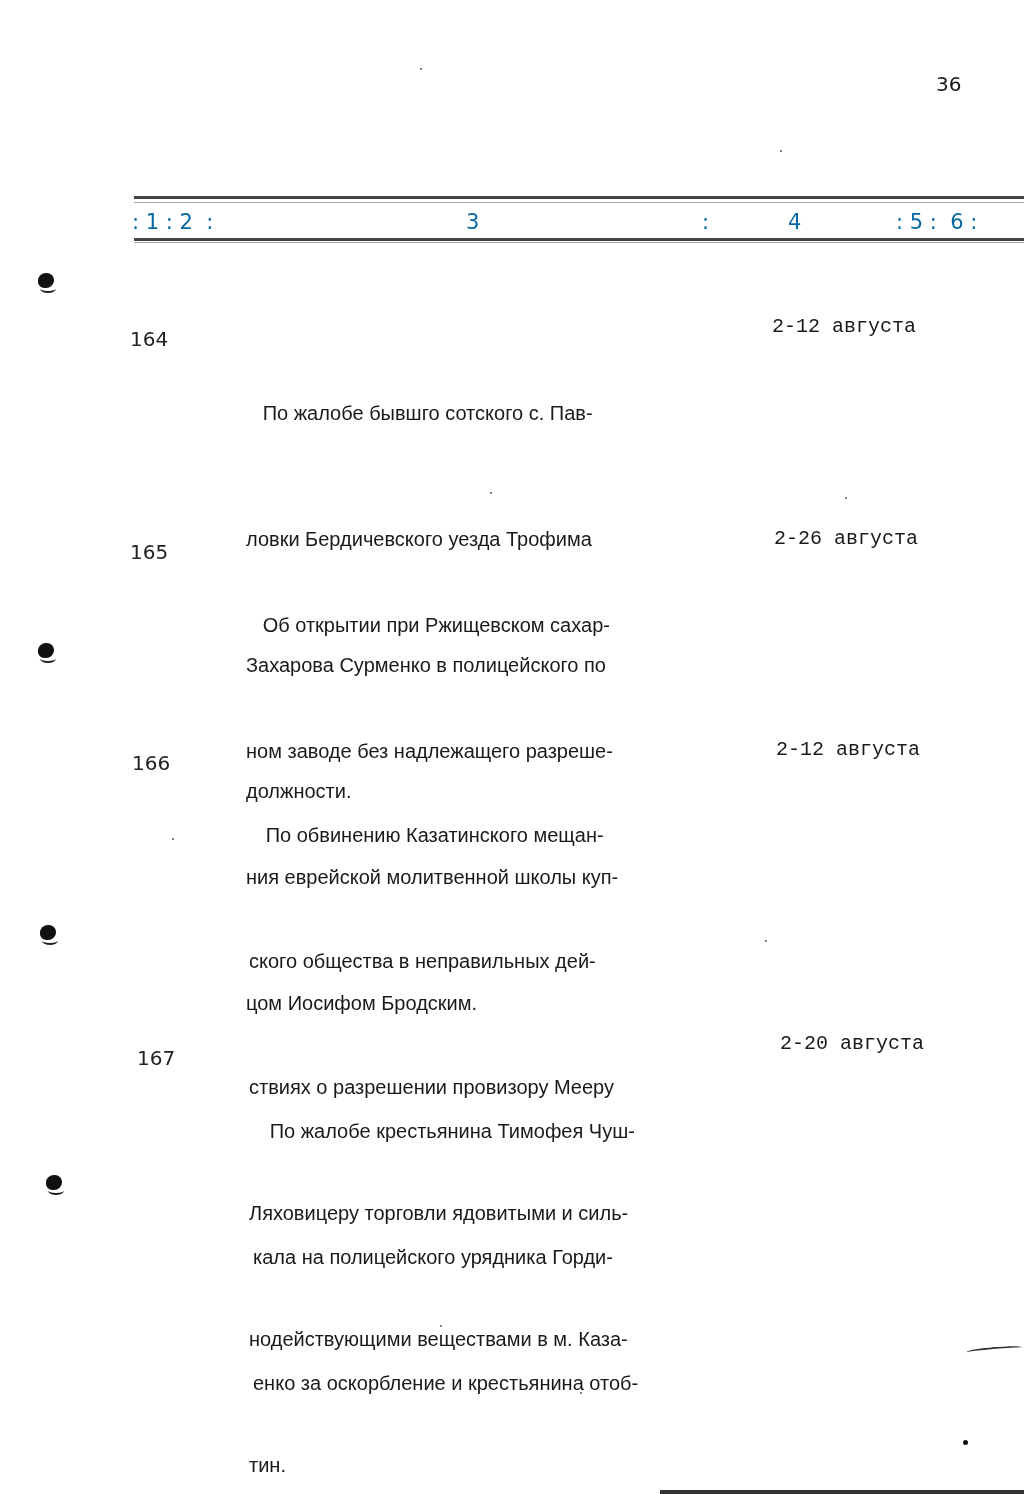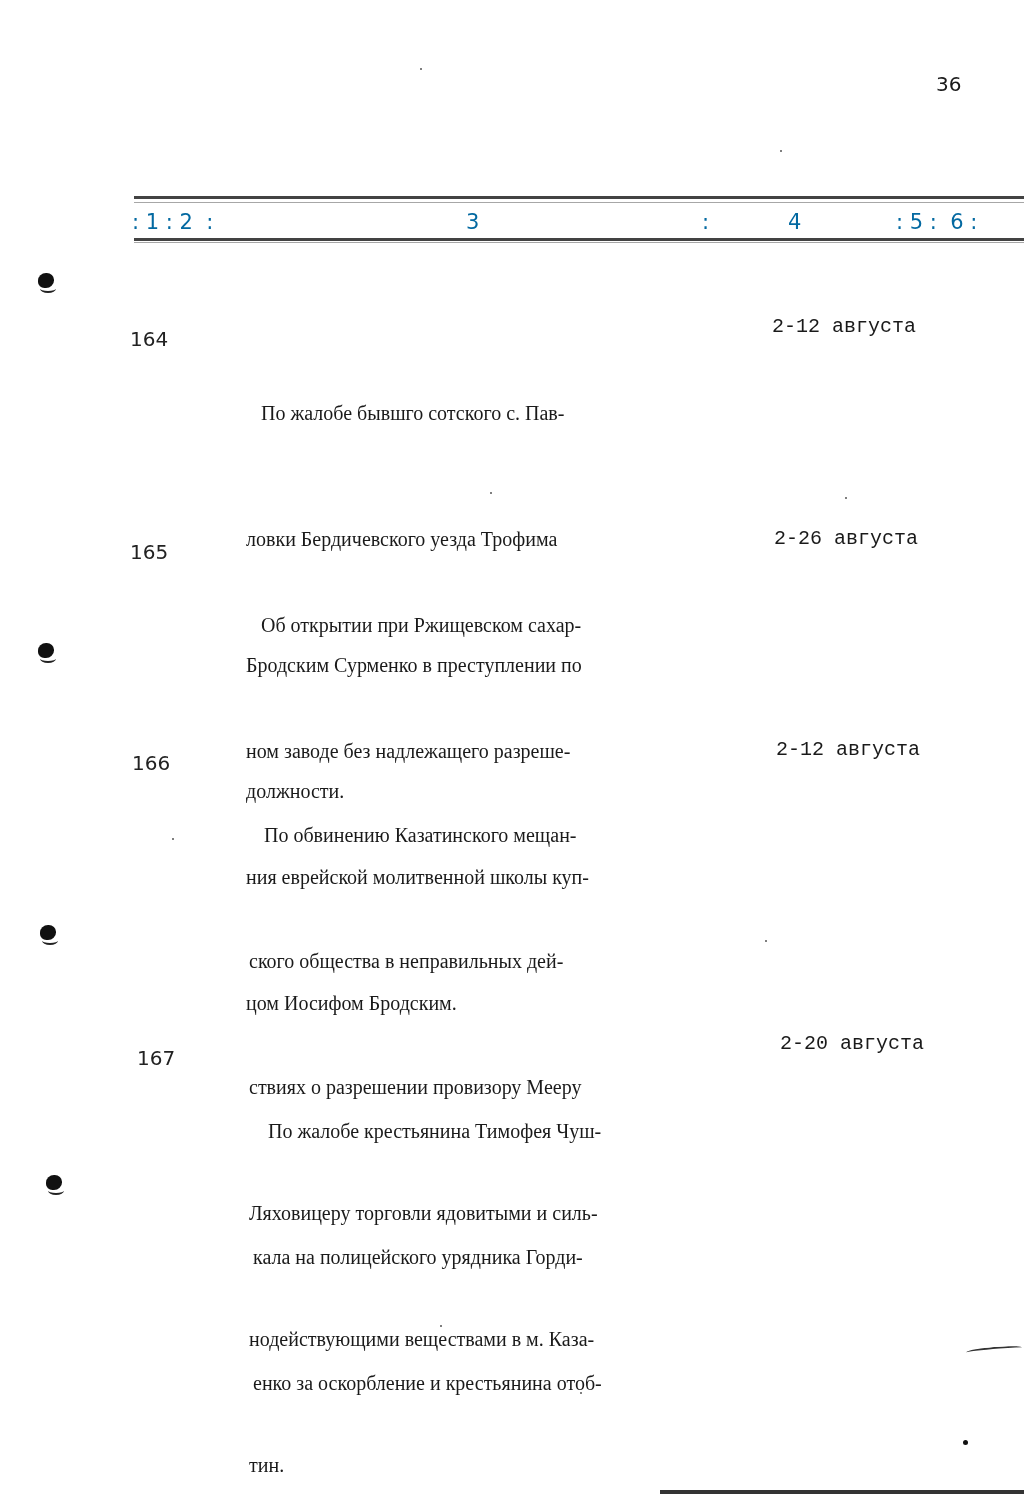--- a/index.html
+++ b/index.html
@@ -43,21 +43,21 @@
       white-space: pre;
     }
     .row-num {
       position: absolute;
       font-family: "DejaVu Sans", sans-serif;
       font-size: 20px;
       color: #222;
     }
     .entry-text {
       position: absolute;
-      font-family: Liberation Serif, serif;
+      font-family: Liberation Sans, sans-serif;
       font-size: 20px;
       line-height: 42px;
       color: #1a1a1a;
       white-space: pre;
     }
     .entry-line { display: block; }
     .entry-date {
       position: absolute;
       font-family: "Liberation Mono", "DejaVu Sans Mono", monospace;
       font-size: 20px;
@@ -133,21 +133,21 @@
     <span class="col-header" style="left:896px;">: 5 :  6 :</span>
     <div class="header-rule rule-bottom"></div>
     <div class="header-rule rule-thin-bottom"></div>
   </div>
 
   <div>
     <span class="row-num" style="left:130px; top:327px;">164</span>
     <div class="entry-text" style="left:246px; top:308px;">
       <span class="entry-line">   По жалобе бывшго сотского с. Пав-</span>
       <span class="entry-line">ловки Бердичевского уезда Трофима</span>
-      <span class="entry-line">Бродским Сурменко в преступлении по</span>
+      <span class="entry-line">Захарова Сурменко в полицейского по</span>
       <span class="entry-line">должности.</span>
     </div>
     <span class="entry-date" style="left:772px; top:315px;">2-12 августа</span>
   </div>
 
   <div>
     <span class="row-num" style="left:130px; top:540px;">165</span>
     <div class="entry-text" style="left:246px; top:520px;">
       <span class="entry-line">   Об открытии при Ржищевском сахар-</span>
       <span class="entry-line">ном заводе без надлежащего разреше-</span>

